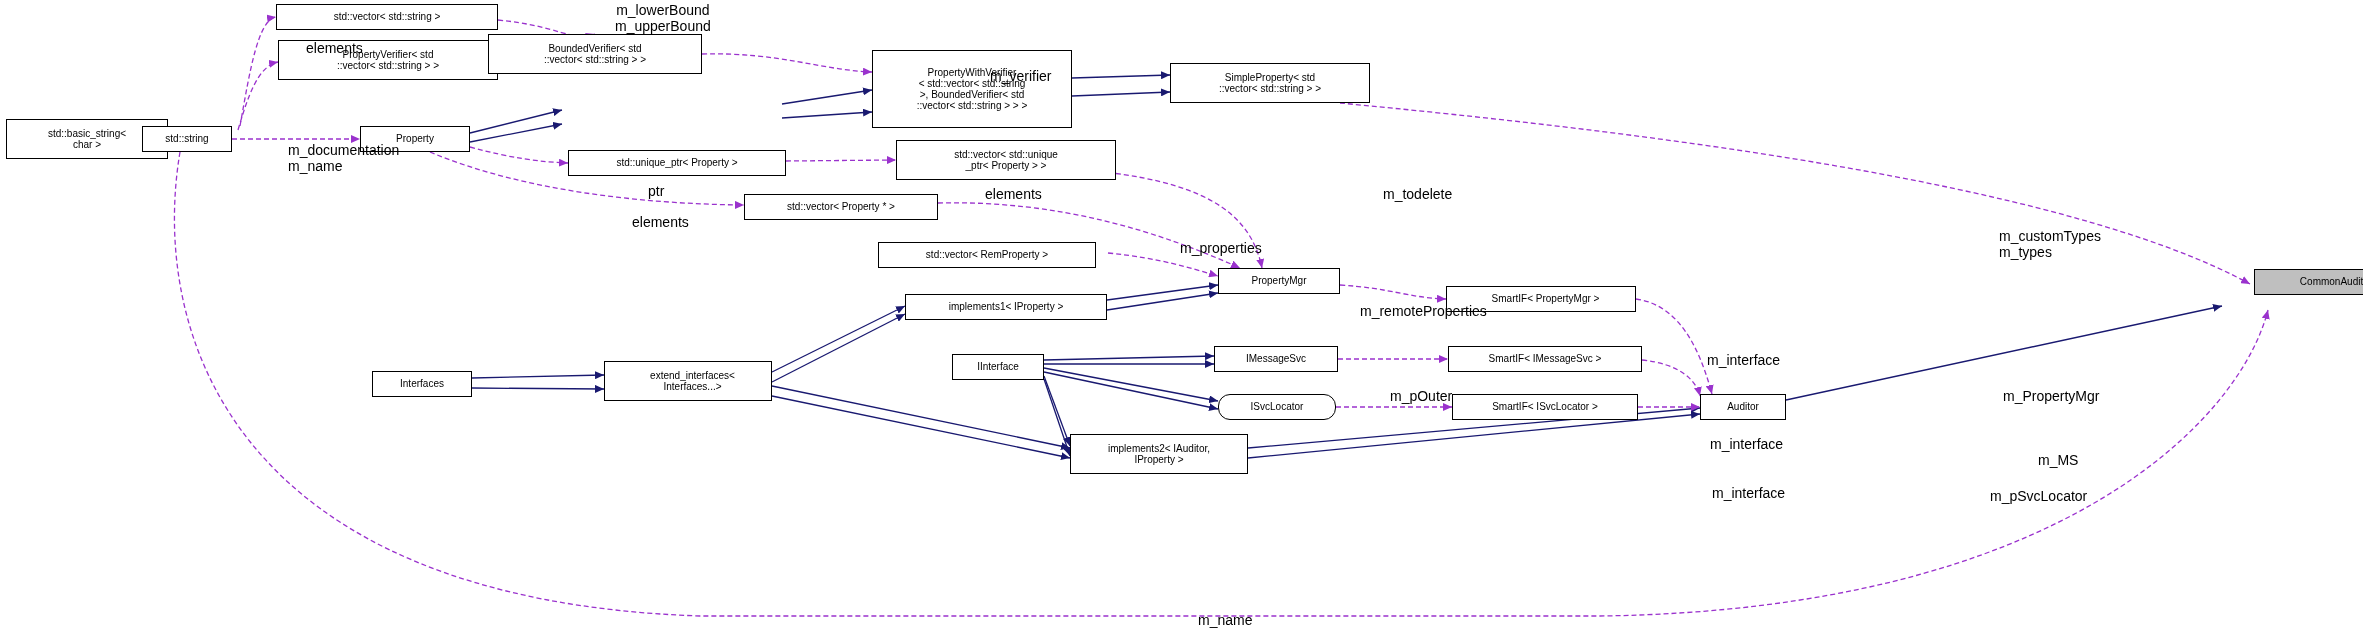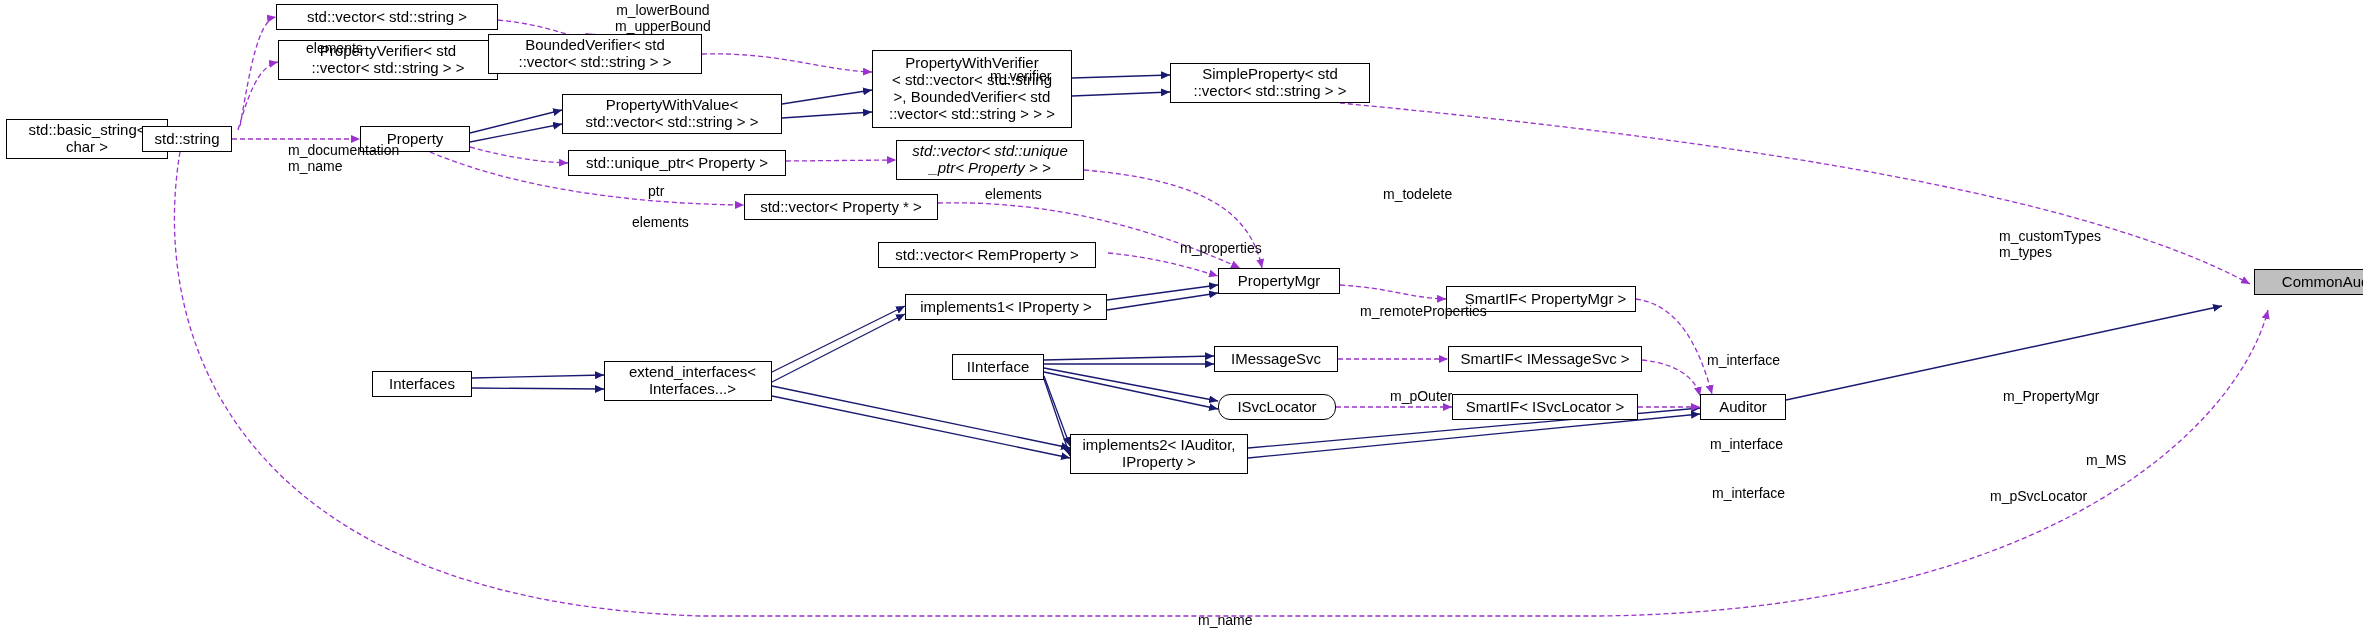--- a/index.html
+++ b/index.html
@@ -28,21 +28,21 @@
   .node {
     position: absolute;
     box-sizing: border-box;
     border: 1px solid #000000;
     background: #ffffff;
     color: #000000;
     display: flex;
     align-items: center;
     justify-content: center;
     text-align: center;
-    font-size: 15px;
+    font-size: 10px;
     line-height: 1.12;
     letter-spacing: 0px;
     white-space: pre-line;
     padding: 1px 3px;
   }
   .node.gray {
     background: #bfbfbf;
   }
   .edge-label {
     position: absolute;
@@ -158,28 +158,26 @@
   <div class="node" style="left:278px;top:40px;width:220px;height:40px;"><span>PropertyVerifier&lt; std
 ::vector&lt; std::string &gt; &gt;</span></div>
   <div class="node" style="left:488px;top:34px;width:214px;height:40px;"><span>BoundedVerifier&lt; std
 ::vector&lt; std::string &gt; &gt;</span></div>
   <div class="node" style="left:872px;top:50px;width:200px;height:78px;"><span>PropertyWithVerifier
 &lt; std::vector&lt; std::string
  &gt;, BoundedVerifier&lt; std
 ::vector&lt; std::string &gt; &gt; &gt;</span></div>
   <div class="node" style="left:1170px;top:63px;width:200px;height:40px;"><span>SimpleProperty&lt; std
 ::vector&lt; std::string &gt; &gt;</span></div>
-  <div class="node" style="left:562px;top:94px;width:220px;height:40px;"><span>PropertyWithValue&lt;
-std::vector&lt; std::string &gt; &gt;</span></div>
   <div class="node" style="left:6px;top:119px;width:162px;height:40px;"><span>std::basic_string&lt;
 char &gt;</span></div>
   <div class="node" style="left:142px;top:126px;width:90px;height:26px;"><span>std::string</span></div>
   <div class="node" style="left:360px;top:126px;width:110px;height:26px;"><span>Property</span></div>
   <div class="node" style="left:568px;top:150px;width:218px;height:26px;"><span>std::unique_ptr&lt; Property &gt;</span></div>
-  <div class="node" style="left:896px;top:140px;width:188px;height:40px;font-style:italic;"><span>std::vector&lt; std::unique
+  <div class="node" style="left:896px;top:140px;width:220px;height:40px;"><span>std::vector&lt; std::unique
 _ptr&lt; Property &gt; &gt;</span></div>
   <div class="node" style="left:744px;top:194px;width:194px;height:26px;"><span>std::vector&lt; Property * &gt;</span></div>
   <div class="node" style="left:878px;top:242px;width:218px;height:26px;"><span>std::vector&lt; RemProperty &gt;</span></div>
   <div class="node" style="left:1218px;top:268px;width:122px;height:26px;"><span>PropertyMgr</span></div>
   <div class="node" style="left:1446px;top:286px;width:190px;height:26px;padding-left:12px;"><span>SmartIF&lt; PropertyMgr &gt;</span></div>
   <div class="node" style="left:905px;top:294px;width:202px;height:26px;"><span>implements1&lt; IProperty &gt;</span></div>
   <div class="node gray" style="left:2222px;top:269px;width:164px;height:26px;margin-left:32px;"><span>CommonAuditor</span></div>
   <div class="node" style="left:372px;top:371px;width:100px;height:26px;"><span>Interfaces</span></div>
   <div class="node" style="left:604px;top:361px;width:168px;height:40px;padding-left:12px;"><span>extend_interfaces&lt;
 Interfaces...&gt;</span></div>
@@ -203,18 +201,18 @@
   <div class="edge-label" style="left:1383px;top:186px;">m_todelete</div>
   <div class="edge-label" style="left:632px;top:214px;">elements</div>
   <div class="edge-label" style="left:1180px;top:240px;">m_properties</div>
   <div class="edge-label" style="left:1999px;top:228px;">m_customTypes
 m_types</div>
   <div class="edge-label" style="left:1360px;top:303px;">m_remoteProperties</div>
   <div class="edge-label" style="left:1707px;top:352px;">m_interface</div>
   <div class="edge-label" style="left:1390px;top:388px;">m_pOuter</div>
   <div class="edge-label" style="left:2003px;top:388px;">m_PropertyMgr</div>
   <div class="edge-label" style="left:1710px;top:436px;">m_interface</div>
-  <div class="edge-label" style="left:2038px;top:452px;margin-left:48px;">m_MS</div>
+  <div class="edge-label" style="left:2038px;top:452px;">m_MS</div>
   <div class="edge-label" style="left:1712px;top:485px;">m_interface</div>
   <div class="edge-label" style="left:1990px;top:488px;">m_pSvcLocator</div>
   <div class="edge-label" style="left:1198px;top:612px;">m_name</div>
 
 </div>
 
 </body></html>

